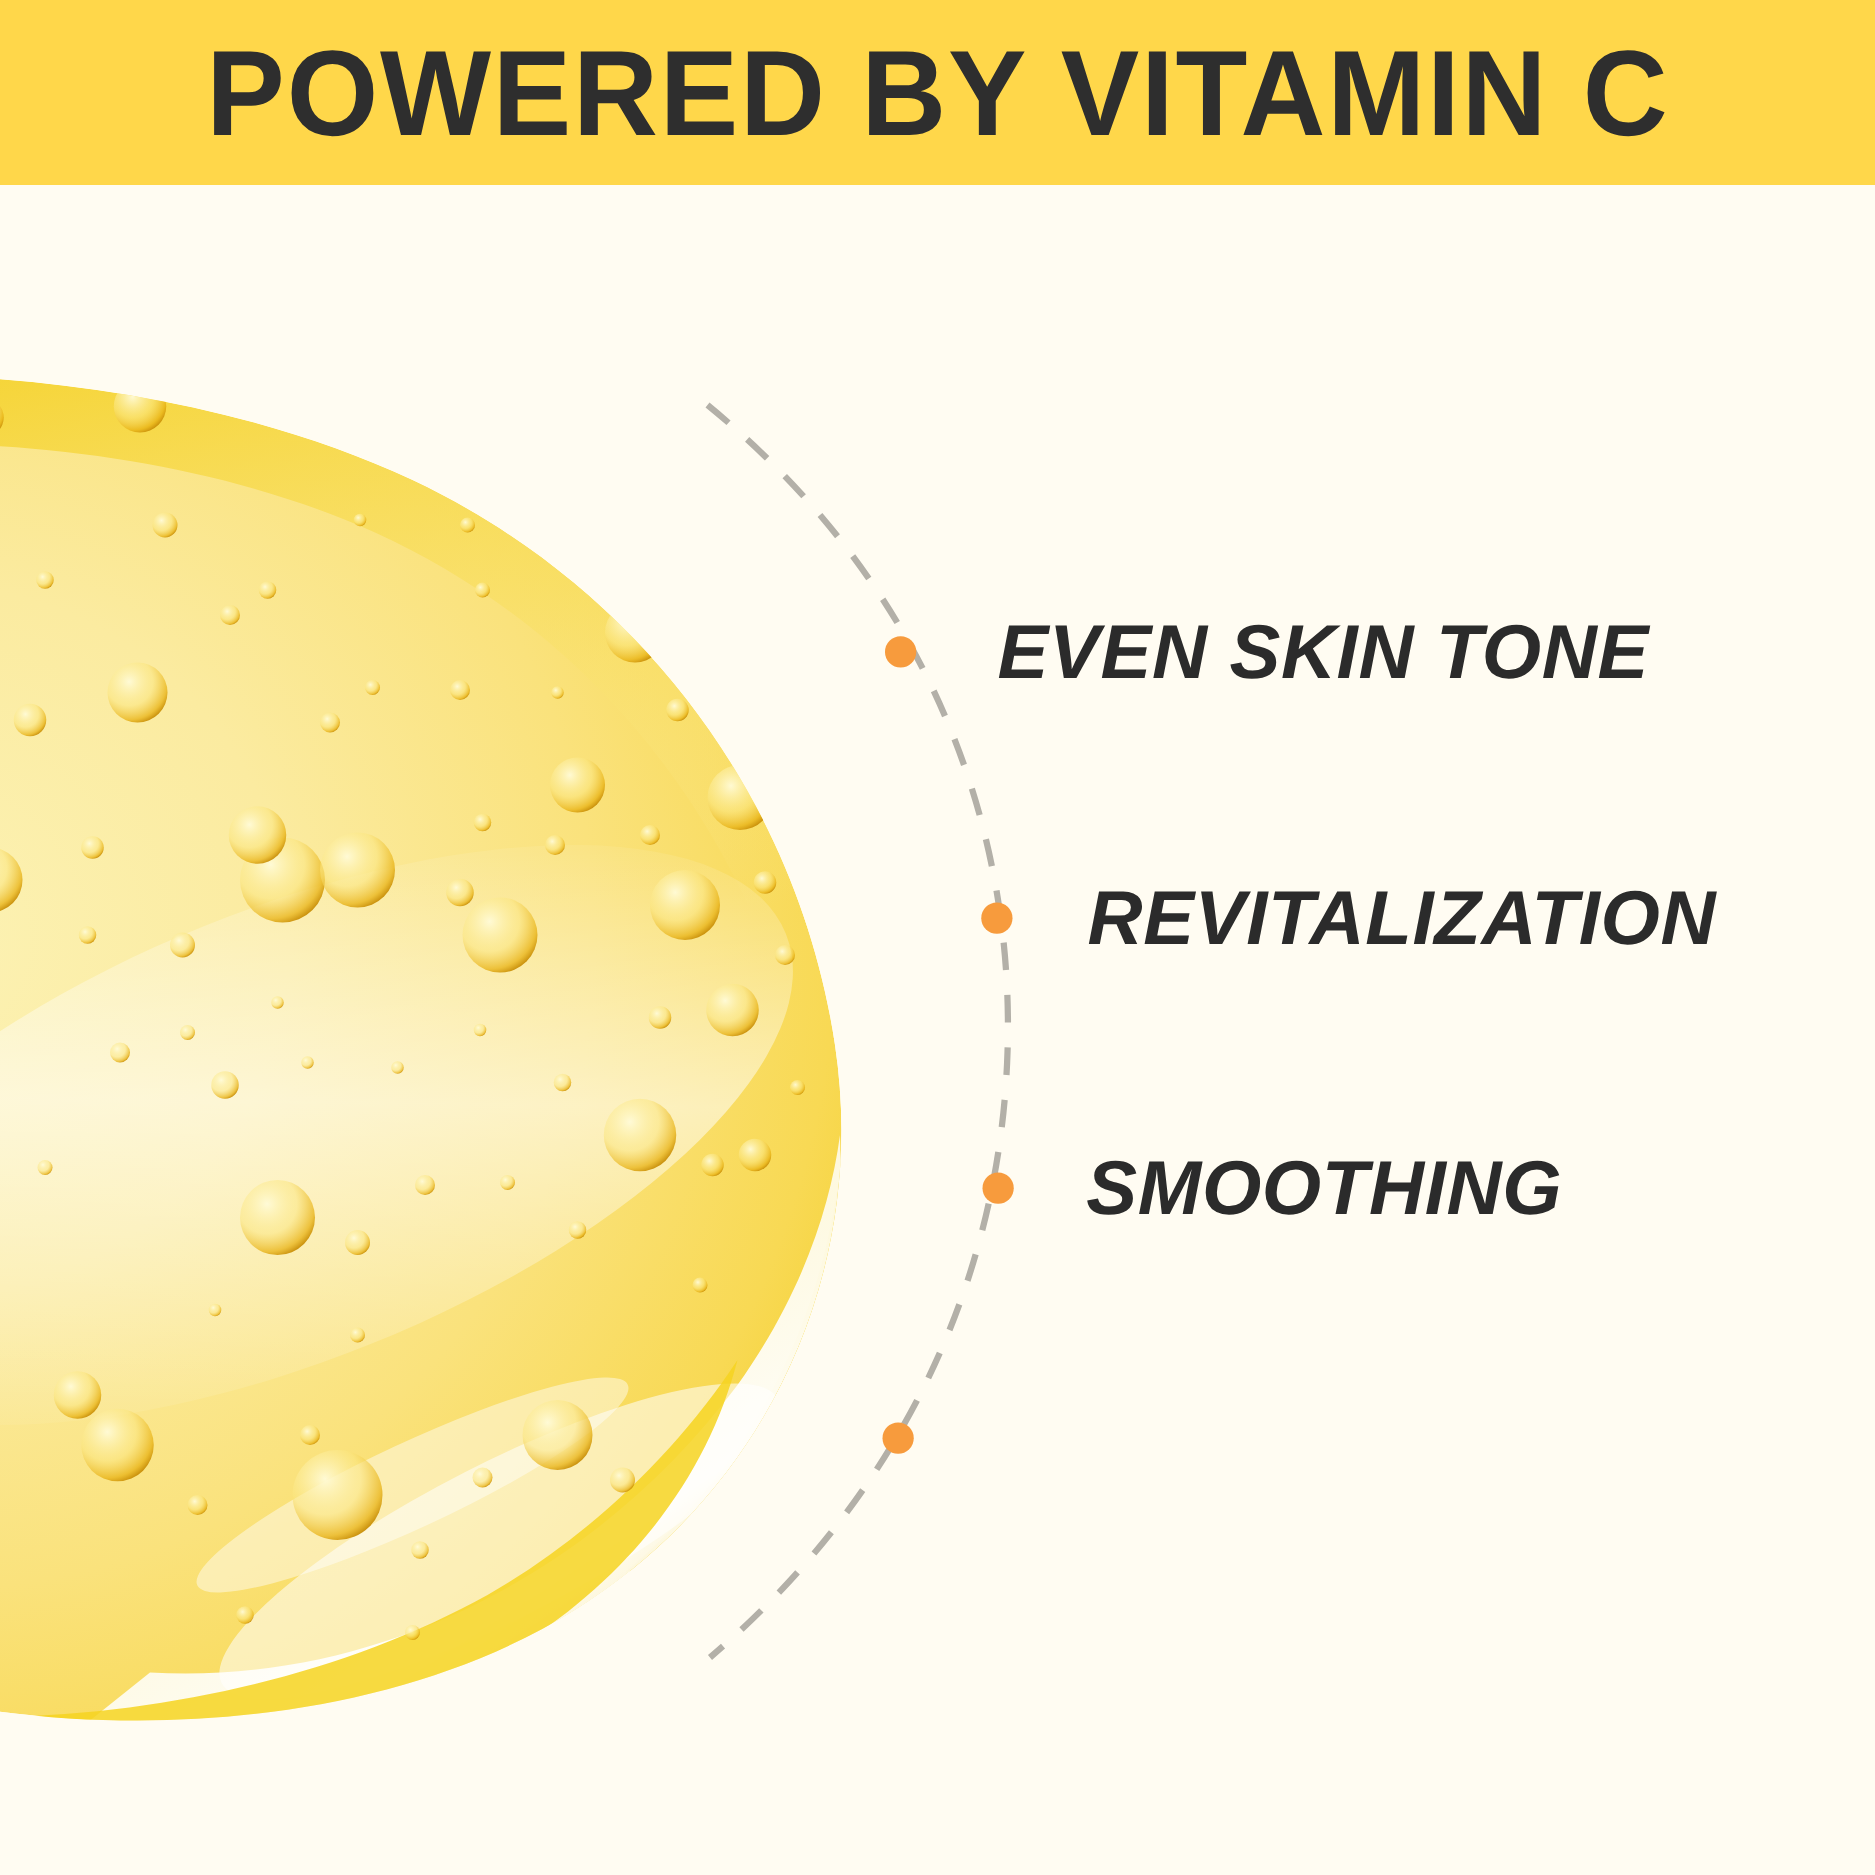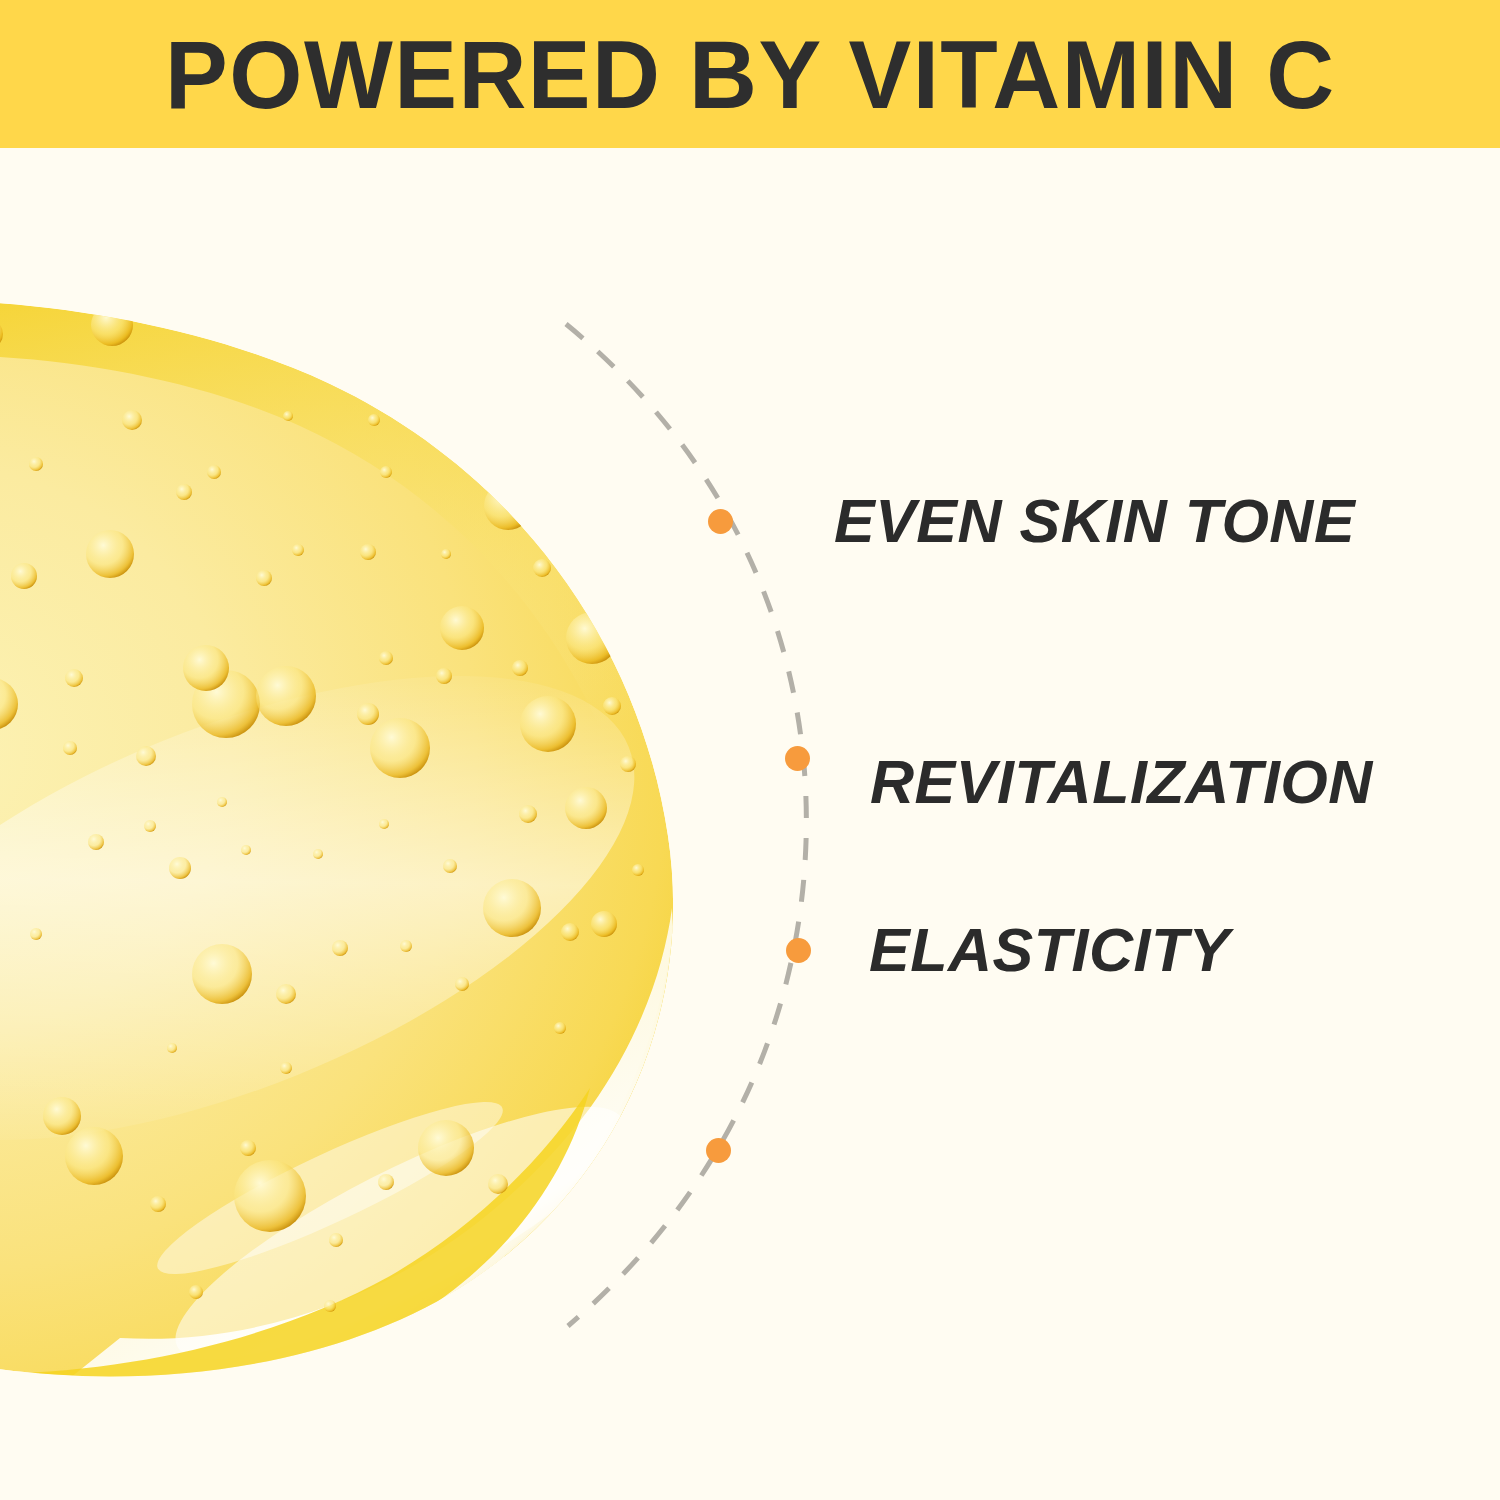--- a/index.html
+++ b/index.html
@@ -74,27 +74,27 @@
     font-family: "Liberation Sans", sans-serif;
     font-style: italic;
     font-weight: bold;
     font-size: 61px;
     line-height: 1;
     letter-spacing: 0.5px;
     color: #2B2B2B;
     margin-left: 68px;
   }
 
-  #benefit-row-0 { left: 708px; top: 491px; gap: 36px; }
+  #benefit-row-0 { left: 708px; top: 491px; }
   #benefit-row-1 { left: 785px; top: 704px; }
   #benefit-row-2 { left: 786px; top: 920px; }
   #benefit-row-3 { left: 706px; top: 1138px; }
 
   #benefit-row-0 .benefit-label { margin-left: 65px; }
-  #benefit-row-1 .benefit-label { margin-left: 60px; margin-top: 48px; }
+  #benefit-row-1 .benefit-label { margin-left: 60px; }
   #benefit-row-2 .benefit-label { margin-left: 58px; }
   #benefit-row-3 .benefit-label { margin-left: 67px; }
 </style>
 </head>
 <body>
 
 <div id="stage">
 
   <div id="header-banner">
     <div id="header-title">POWERED BY VITAMIN C</div>
@@ -282,20 +282,20 @@
     <span class="benefit-label">EVEN SKIN TONE</span>
   </div>
 
   <div class="benefit-row" id="benefit-row-1">
     <span class="benefit-dot"></span>
     <span class="benefit-label">REVITALIZATION</span>
   </div>
 
   <div class="benefit-row" id="benefit-row-2">
     <span class="benefit-dot"></span>
-    <span class="benefit-label">ELASTICITY</span>
+    <span class="benefit-label">SMOOTHING</span>
   </div>
 
   <div class="benefit-row" id="benefit-row-3">
     <span class="benefit-dot"></span>
   </div>
 
 </div>
 
 </body></html>

